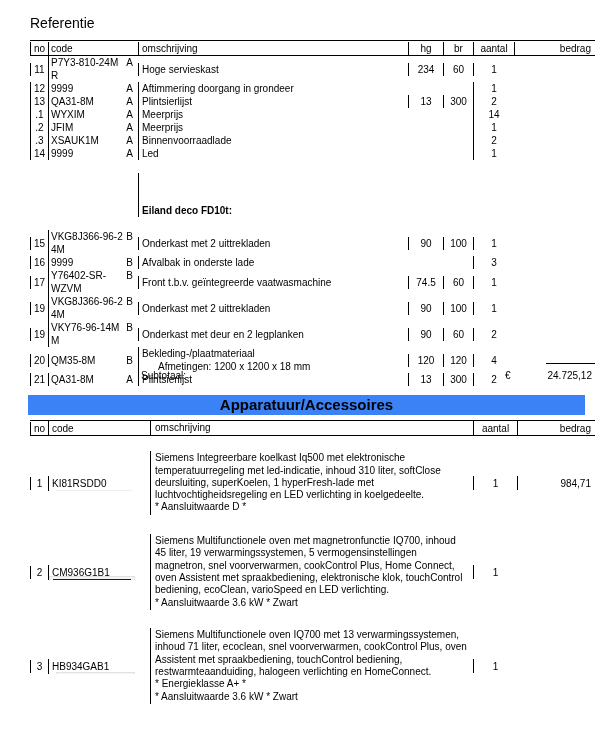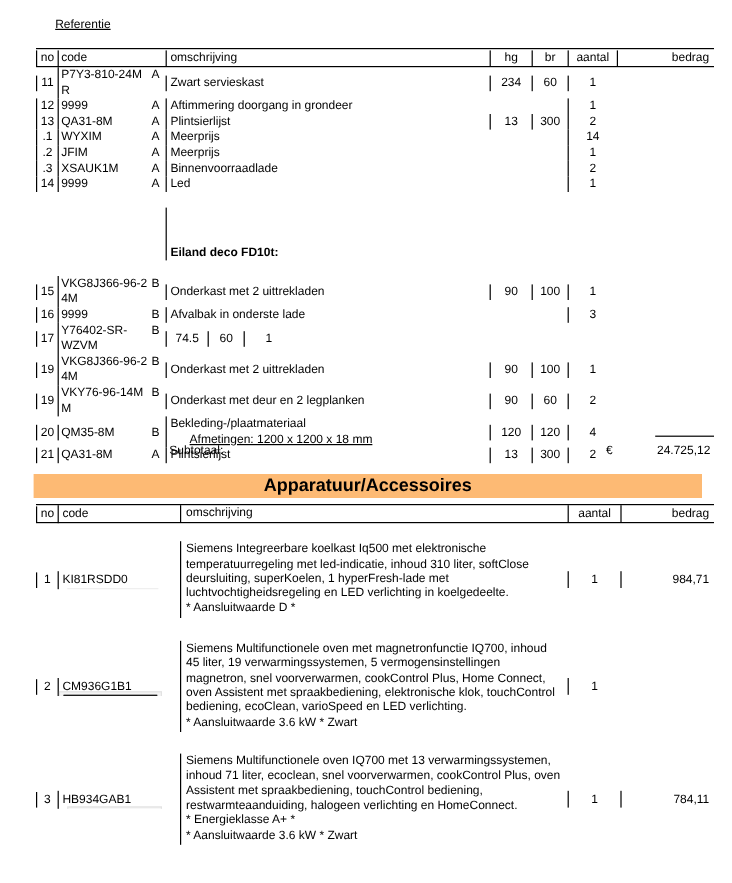--- a/index.html
+++ b/index.html
@@ -2,56 +2,56 @@
 <html><head>
 <meta charset="utf-8">
 <style>
   html,body{margin:0;padding:0;}
   body{
     width:610px;height:736px;position:relative;background:#ffffff;overflow:hidden;
     font-family:"Liberation Sans","DejaVu Sans",sans-serif;font-size:10px;color:#000;
   }
   .abs{position:absolute;}
   
-  #referentie{left:46px;top:15px;font-size:10px;text-decoration:underline;}
+  #referentie{left:30px;top:15px;font-size:14px;}
   
   .tbl{position:absolute;left:30px;width:565px;}
   #table1{top:40px;}
   #table2{top:420px;}
   .trow{display:flex;align-items:center;min-height:13px;line-height:13px;}
   .cell{box-sizing:border-box;border-left:1px solid #000;padding:0 3px;overflow:hidden;}
   .thead-row{border-top:1px solid #000;border-bottom:1px solid #000;height:14px;line-height:13px;}
   
   .c-no{width:18px;text-align:center;padding:0 1px;}
   .c-code{width:90px;display:flex;justify-content:space-between;align-items:flex-start;padding:0 5px 0 2px;}
   .code-text{white-space:pre-line;}
   .c-oms{width:270px;}
   .c-hg{width:35px;text-align:center;}
   .c-br{width:30px;text-align:center;}
   .c-aantal{width:41px;text-align:center;}
   .c-bedrag{width:81px;text-align:right;padding-right:4px;}
   .section-head{font-weight:bold;margin-top:31px;}
-  .sub-line{padding-left:16px;text-decoration:underline;}
+  .sub-line{padding-left:16px;}
   
   .c2-no{width:18px;text-align:center;padding:0 1px;}
   .c2-code{width:102px;position:relative;padding:1px 3px;}
   .c2-oms{width:323px;line-height:12.3px;padding:1px 4px;}
   .c2-aantal{width:44px;text-align:center;padding-top:1px;}
   .c2-bedrag{width:78px;text-align:right;padding-right:4px;padding-top:1px;}
   #t2rows .t2:nth-child(1){min-height:94px;}
   #t2rows .t2:nth-child(2){min-height:84px;}
   #t2rows .t2:nth-child(3){min-height:104px;}
   
   #subtotal-rule{left:546px;top:363px;width:49px;height:1px;background:#000;}
   #subtotal-row{left:0;top:369px;width:610px;height:14px;line-height:13px;font-size:10px;}
   #subtotal-label{position:absolute;left:141px;}
   #subtotal-currency{position:absolute;left:505px;}
   #subtotal-amount{position:absolute;right:18px;}
   
-  #section-band{left:28px;top:395px;width:557px;height:20px;background:#fdba74;text-align:center;}
+  #section-band{left:28px;top:395px;width:557px;height:20px;background:#3b82f6;text-align:center;}
   #section-band .title{font-weight:bold;font-size:15px;line-height:20px;}
   
   .img-fridge{position:absolute;width:76px;height:78px;background:#efefef;}
   .fr-cab{position:absolute;left:4%;top:2%;width:64%;height:96%;background:#fcfcfc;border:1px solid #c9c9c9;}
   .fr-shelf{position:absolute;left:8%;right:8%;height:1px;background:#bdbdbd;}
   .fr-item{position:absolute;width:7px;height:5px;}
   .fr-drawer{position:absolute;left:6%;right:6%;height:11%;background:#e3e8e2;border:1px solid #bfc6bd;}
   .fr-door{position:absolute;right:3%;top:2%;width:25%;height:96%;background:linear-gradient(to right,#ececec,#ffffff);border:1px solid #d5d5d5;}
   .img-oven{position:absolute;background:#f4f4f4;border:1px solid #e2e2e2;}
   .img-oven.compact{left:0px;top:11px;width:84px;height:72px;}
@@ -84,21 +84,21 @@
   </div>
   <div id="t1rows">
       <div class="trow t1">
         <div class="cell c-no">11</div>
         <div class="cell c-code">
           <span class="code-text">P7Y3-810-24M
 R</span>
           <span class="type-letter">A</span>
         </div>
         <div class="cell c-oms">
-          <div>Zwart servieskast</div>
+          <div>Hoge servieskast</div>
         </div>
         <div class="cell c-hg">234</div>
         <div class="cell c-br">60</div>
         <div class="cell c-aantal">1</div>
         <div class="cell c-bedrag"></div>
       </div>
       <div class="trow t1">
         <div class="cell c-no">12</div>
         <div class="cell c-code">
           <span class="code-text">9999</span>
@@ -239,20 +239,23 @@
         <div class="cell c-br"></div>
         <div class="cell c-aantal">3</div>
         <div class="cell c-bedrag"></div>
       </div>
       <div class="trow t1">
         <div class="cell c-no">17</div>
         <div class="cell c-code">
           <span class="code-text">Y76402-SR-
 WZVM</span>
           <span class="type-letter">B</span>
+        </div>
+        <div class="cell c-oms">
+          <div>Front t.b.v. geïntegreerde vaatwasmachine</div>
         </div>
         <div class="cell c-hg">74.5</div>
         <div class="cell c-br">60</div>
         <div class="cell c-aantal">1</div>
         <div class="cell c-bedrag"></div>
       </div>
       <div class="trow t1">
         <div class="cell c-no">19</div>
         <div class="cell c-code">
           <span class="code-text">VKG8J366-96-2
@@ -403,16 +406,15 @@
               <div class="ov-logo"></div>
             </div>
           </div>
         </div>
         <div class="cell c2-oms">
           <div>Siemens Multifunctionele oven IQ700 met 13 verwarmingssystemen, inhoud 71 liter, ecoclean, snel voorverwarmen, cookControl Plus, oven Assistent met spraakbediening, touchControl bediening, restwarmteaanduiding, halogeen verlichting en HomeConnect.</div>
           <div>* Energieklasse A+ *</div>
           <div>* Aansluitwaarde 3.6 kW * Zwart</div>
         </div>
         <div class="cell c2-aantal">1</div>
-        <div class="cell c2-bedrag">784,11</div>
       </div>
     </div>
 </div>
 
 </body></html>

